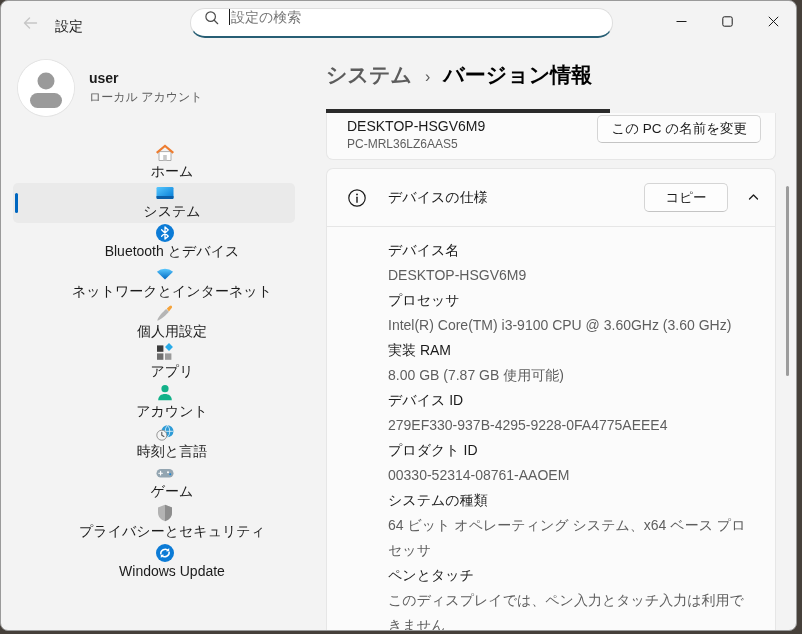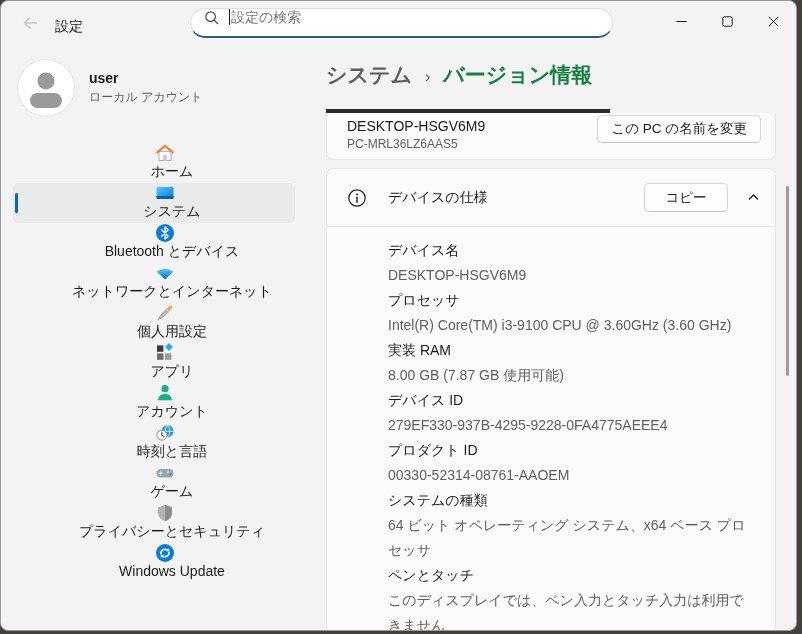--- a/index.html
+++ b/index.html
@@ -38,21 +38,21 @@
   .nav-item.selected::before { content:""; position:absolute; left:2px; top:10px; width:3px;
               height:20px; border-radius:2px; background:#0067c0; }
   .nav-icon { width:20px; height:20px; flex:0 0 20px; display:flex; }
   .nav-label { margin-left:14px; font-size:14px; color:#1b1b1b; white-space:nowrap; }
 
   
   .main { position:absolute; left:300px; top:50px; right:0; bottom:0; }
   .breadcrumb { position:absolute; left:25px; top:10px; display:flex; align-items:baseline; gap:13px; }
   .crumb-parent { font-size:21px; font-weight:600; color:#5c5c5c; }
   .crumb-sep { font-size:16px; color:#5c5c5c; }
-  .crumb-current { font-size:21px; font-weight:700; color:#15803d; }
+  .crumb-current { font-size:21px; font-weight:700; color:#000000; }
 
   .clip-strip { position:absolute; left:25px; top:58px; width:284px; height:4px; background:#2b2b2b; }
 
   .card { background:#fbfbfb; border:1px solid #e6e6e6; border-radius:7px; width:450px; }
   .card-device { position:absolute; left:25px; top:62px; height:47px; border-top:none;
                  border-radius:0 0 7px 7px; padding:3px 0 0 20px; }
   .device-name { font-size:14px; color:#1b1b1b; line-height:20px; }
   .device-sub { font-size:12px; color:#5e5e5e; line-height:17px; }
   .rename-btn { position:absolute; right:14px; top:2px; height:28px; padding:0 13px; background:#fdfdfd;
                 border:1px solid #d5d5d5; border-bottom-color:#c4c4c4; border-radius:5px;

